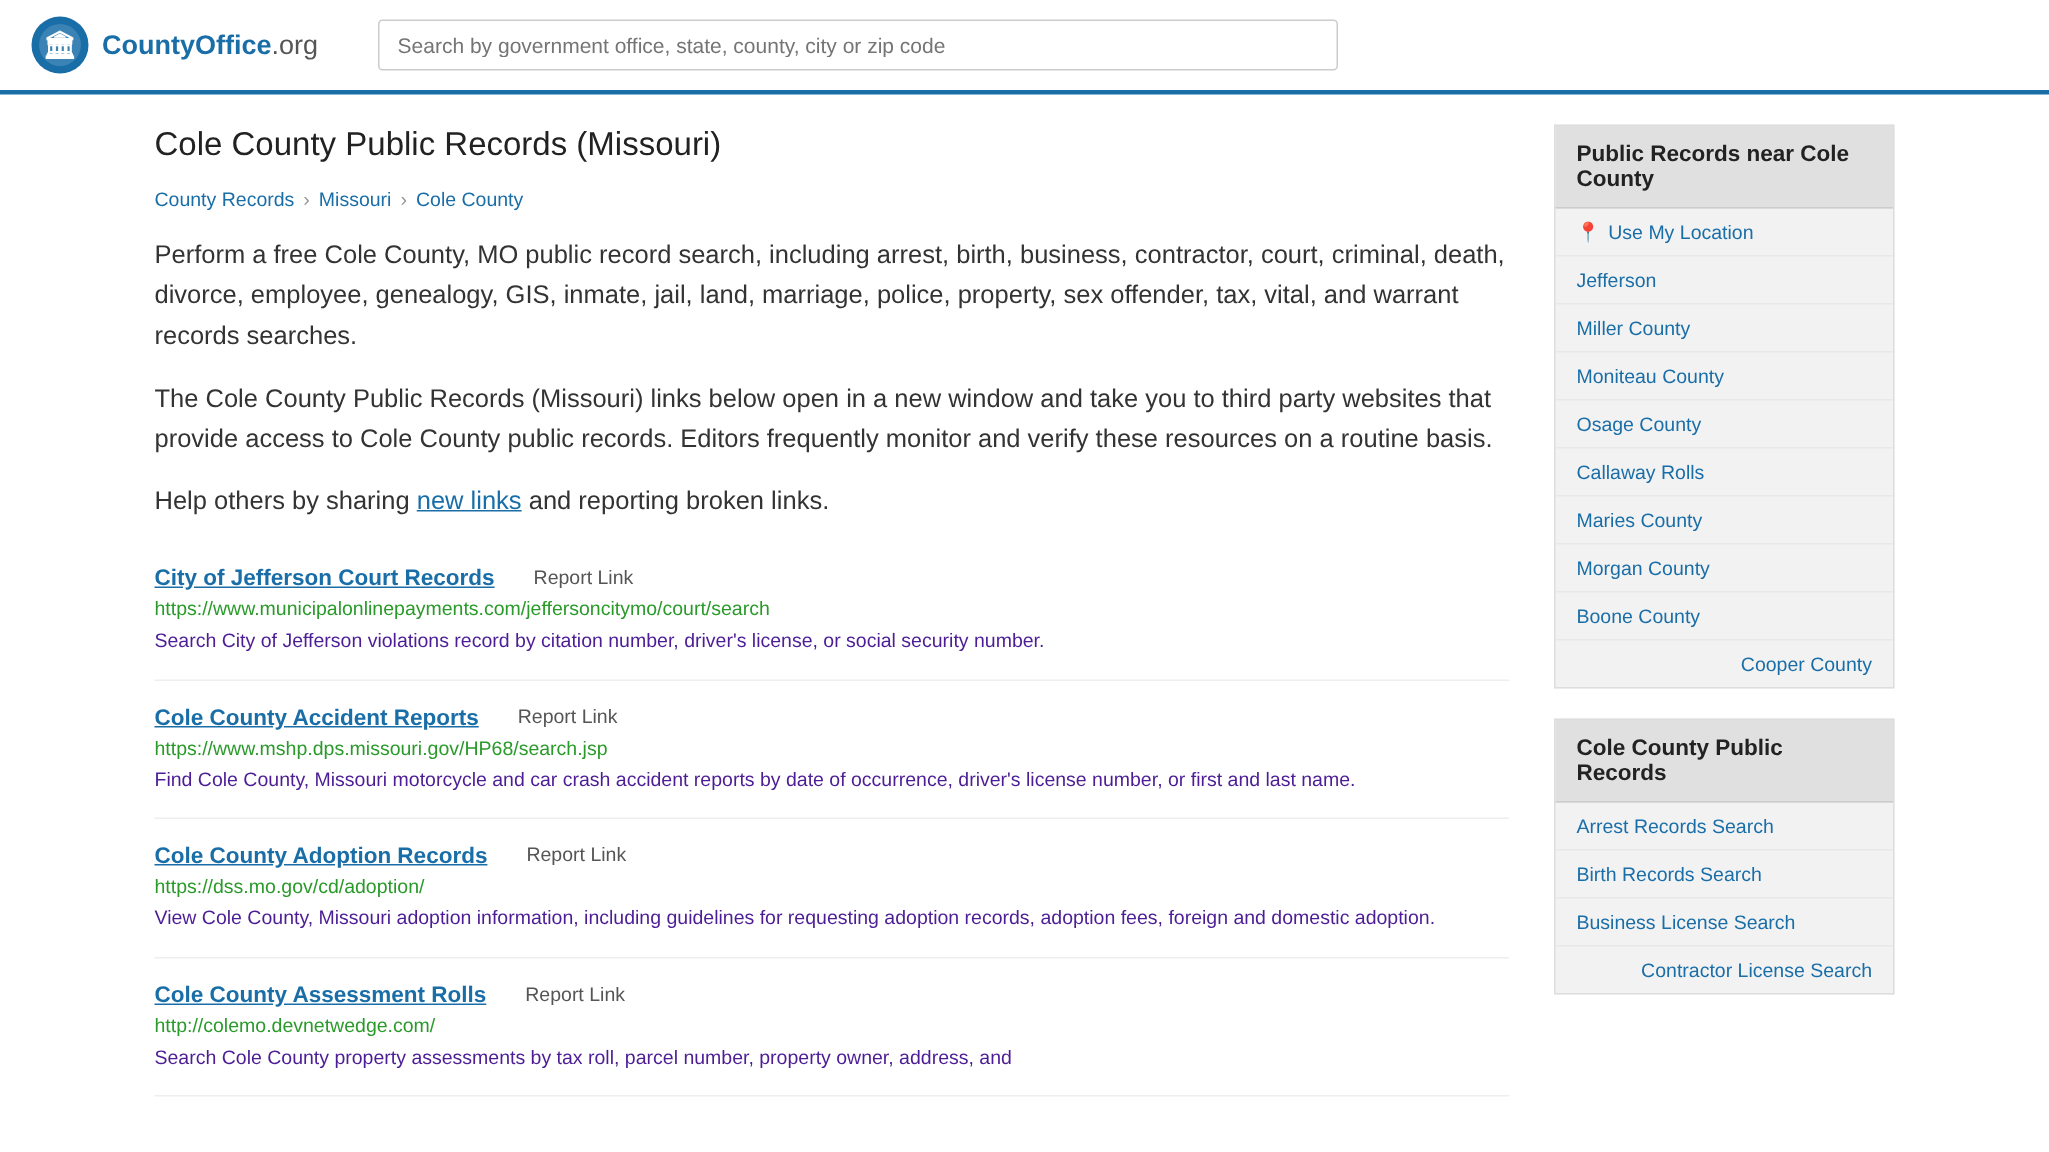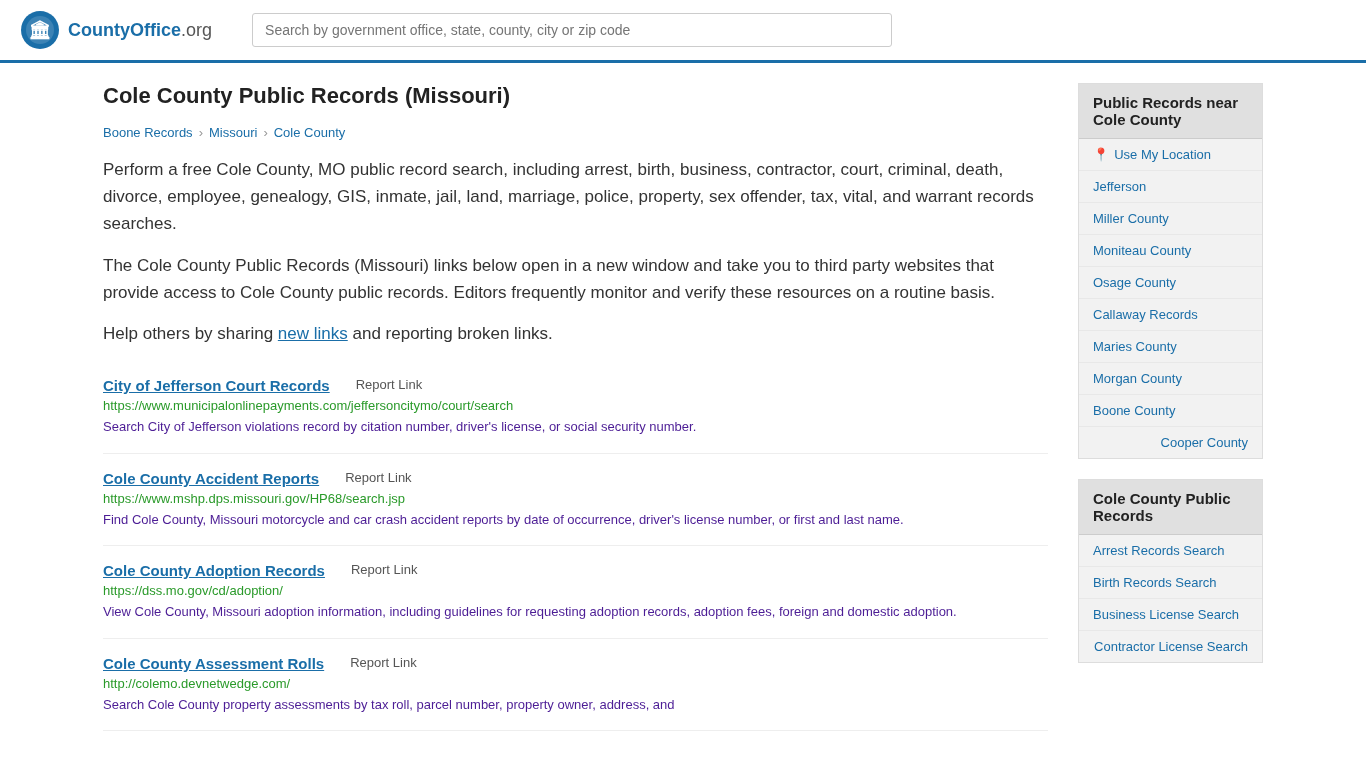--- a/index.html
+++ b/index.html
@@ -51,21 +51,21 @@
       display: flex;
       gap: 30px;
     }
 
     
     .content-area {
       flex: 1;
     }
     .page-title {
       font-size: 22px;
-      font-weight: bold;
+      font-weight: normal;
       color: #222;
       margin-bottom: 16px;
     }
     .breadcrumb {
       font-size: 13px;
       color: #555;
       margin-bottom: 16px;
       display: flex;
       align-items: center;
       gap: 6px;
@@ -116,21 +116,21 @@
       margin-bottom: 4px;
     }
     .record-desc {
       font-size: 13px;
       color: #4c1d95;
       line-height: 1.5;
     }
 
     
     .sidebar {
-      width: 185px;
+      width: 227px;
       flex-shrink: 0;
     }
     .sidebar-section {
       background: #f2f2f2;
       border: 1px solid #ddd;
       margin-bottom: 20px;
     }
     .sidebar-section-title {
       background: #e0e0e0;
       padding: 10px 14px;
@@ -173,21 +173,21 @@
   </div>
   <input class="search-bar" type="text" placeholder="Search by government office, state, county, city or zip code" style="">
 </header>
 
 <div class="main-container">
 
   <div class="content-area">
     <h1 class="page-title">Cole County Public Records (Missouri)</h1>
 
     <nav class="breadcrumb">
-      <a href="#">Boone Records</a>
+      <a href="#">County Records</a>
       <span class="breadcrumb-sep">›</span>
       <a href="#">Missouri</a>
       <span class="breadcrumb-sep">›</span>
       <a href="#">Cole County</a>
     </nav>
 
     <p class="description">Perform a free Cole County, MO public record search, including arrest, birth, business, contractor, court, criminal, death, divorce, employee, genealogy, GIS, inmate, jail, land, marriage, police, property, sex offender, tax, vital, and warrant records searches.</p>
     <p class="description">The Cole County Public Records (Missouri) links below open in a new window and take you to third party websites that provide access to Cole County public records. Editors frequently monitor and verify these resources on a routine basis.</p>
     <p class="description">
       <span>Help others by sharing </span><a href="#">new links</a><span> and reporting broken links.</span>
@@ -235,21 +235,21 @@
       <div class="sidebar-section-title">Public Records near Cole County</div>
       <div class="sidebar-item use-location">
         <span>📍</span>
         <span>Use My Location</span>
       </div>
       <div id="nearby-items">
           <div class="sidebar-item"><a href="#">Jefferson</a></div>
           <div class="sidebar-item"><a href="#">Miller County</a></div>
           <div class="sidebar-item"><a href="#">Moniteau County</a></div>
           <div class="sidebar-item"><a href="#">Osage County</a></div>
-          <div class="sidebar-item"><a href="#">Callaway Records</a></div>
+          <div class="sidebar-item"><a href="#">Callaway Rolls</a></div>
           <div class="sidebar-item"><a href="#">Maries County</a></div>
           <div class="sidebar-item"><a href="#">Morgan County</a></div>
           <div class="sidebar-item"><a href="#">Boone County</a></div>
           <div class="sidebar-item"><a href="#">Cooper County</a></div>
         </div>
     </div>
 
     <div class="sidebar-section">
       <div class="sidebar-section-title">Cole County Public Records</div>
       <div id="cole-items">

